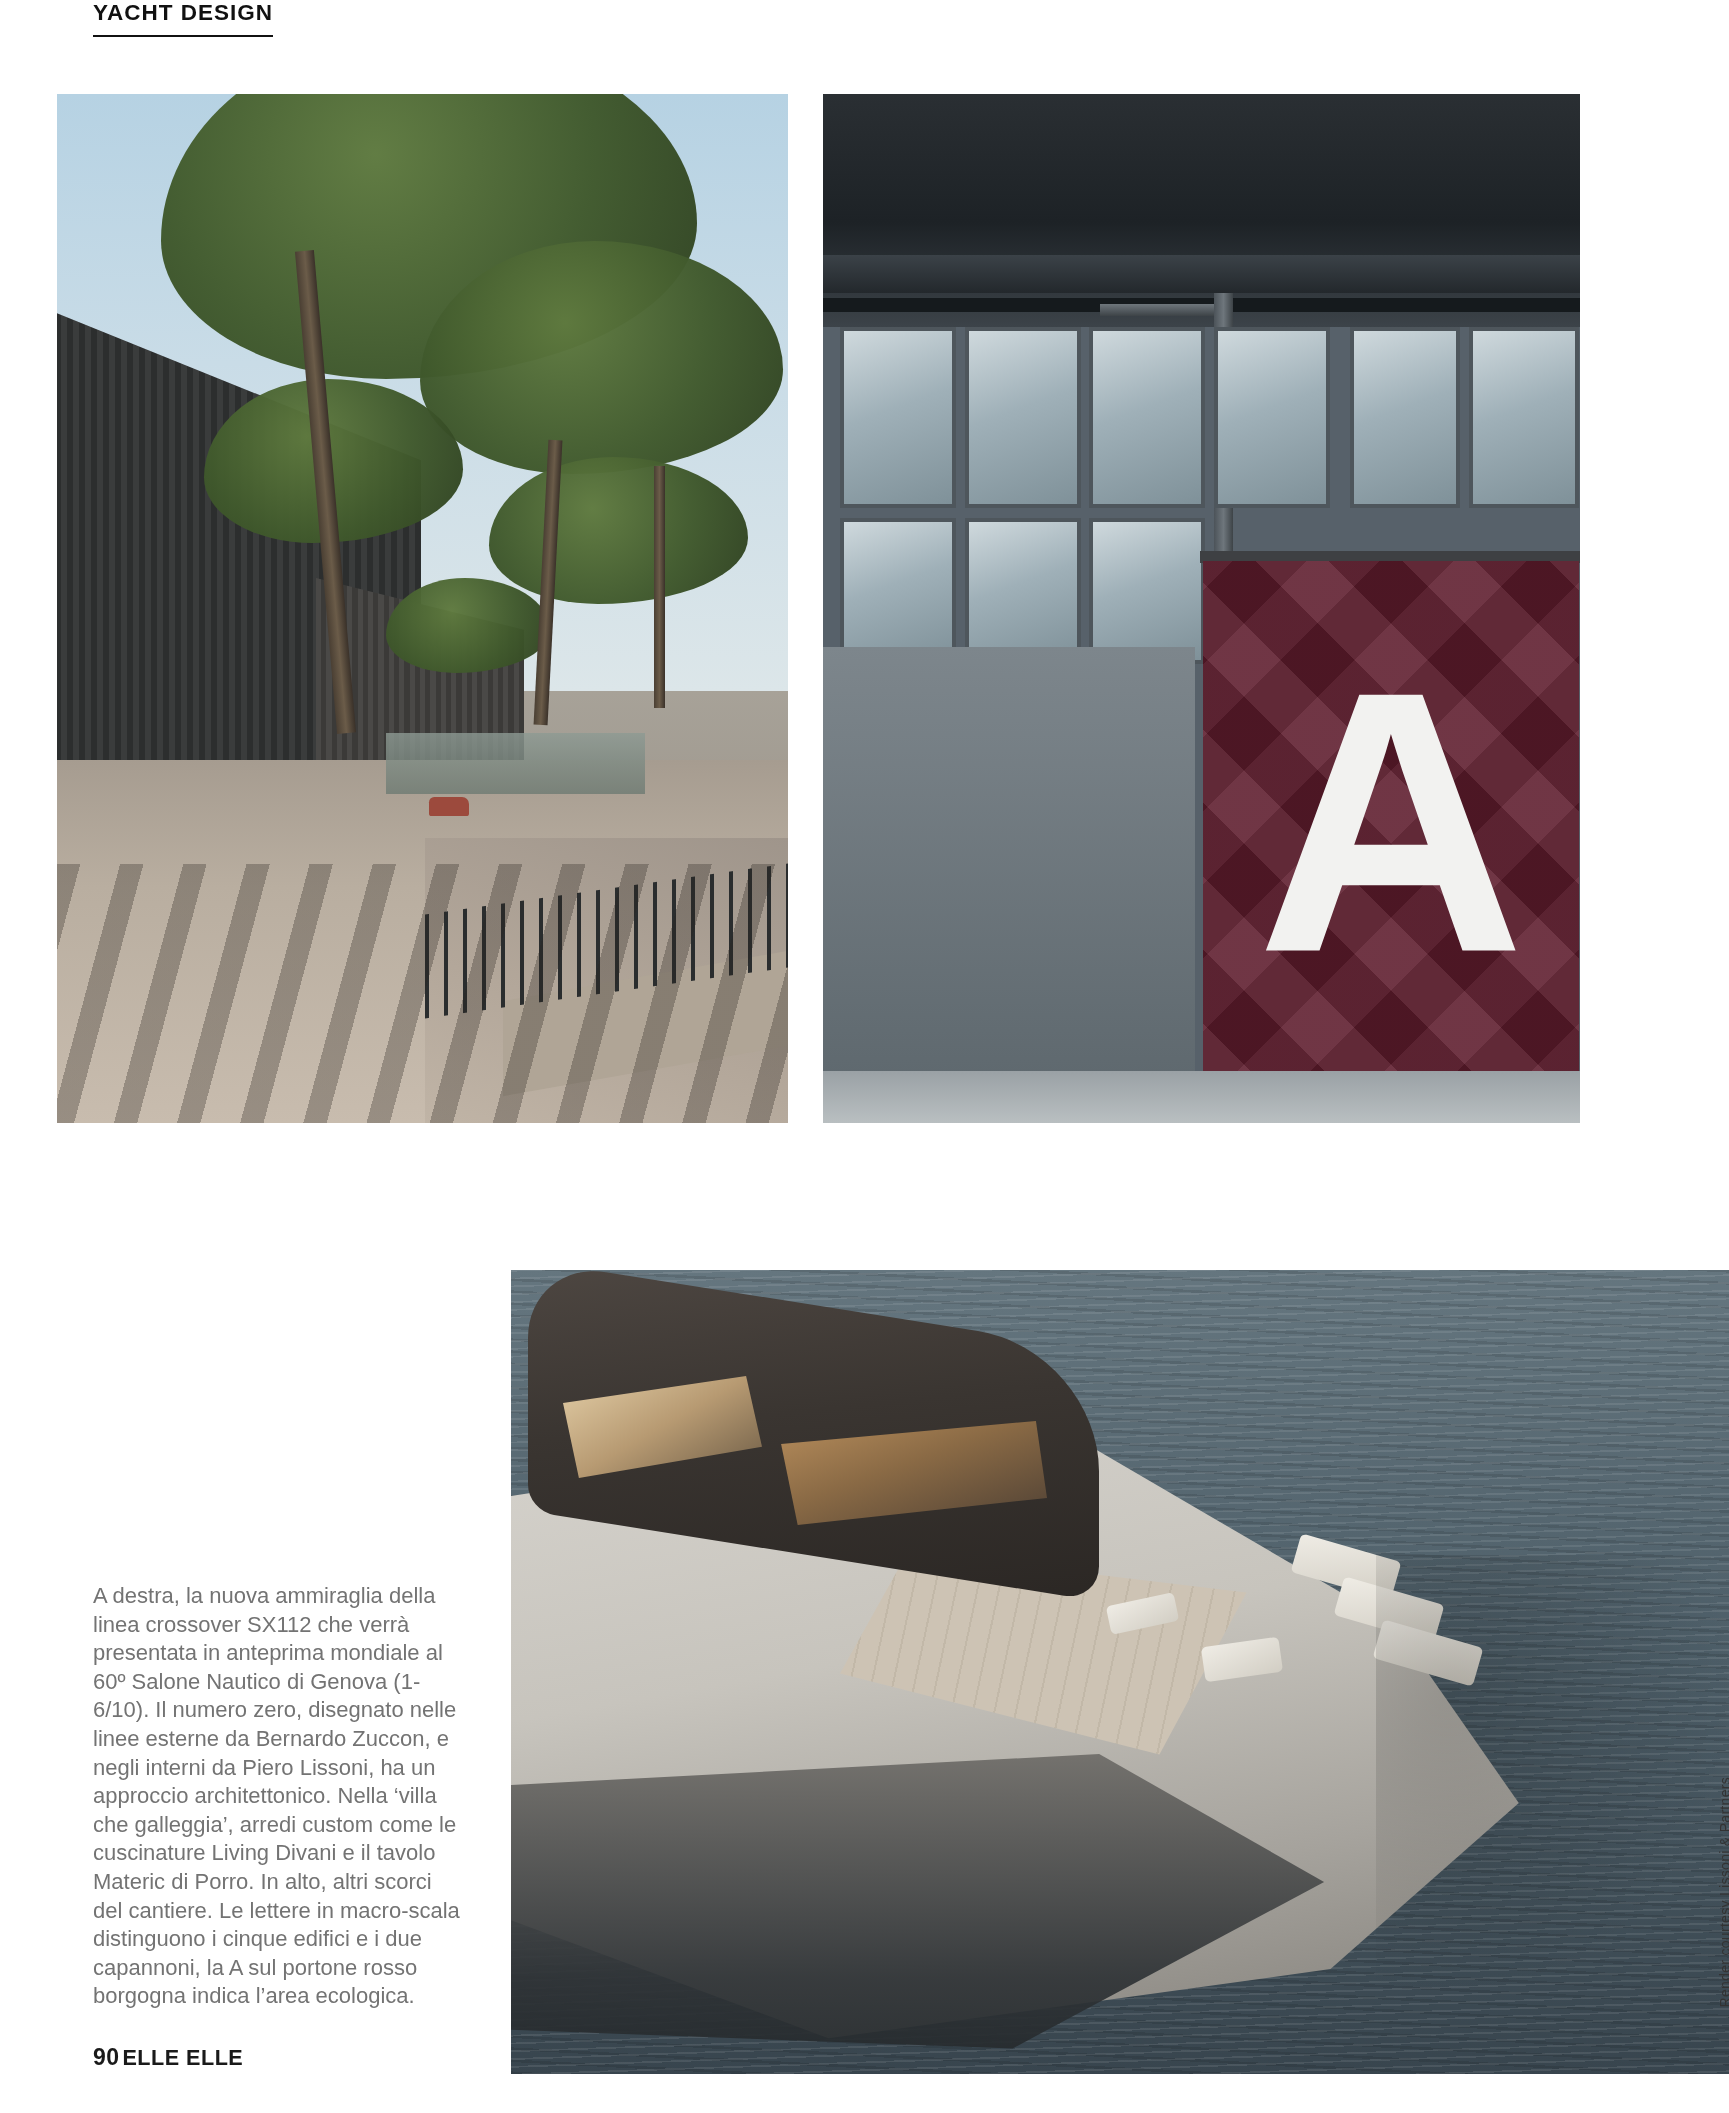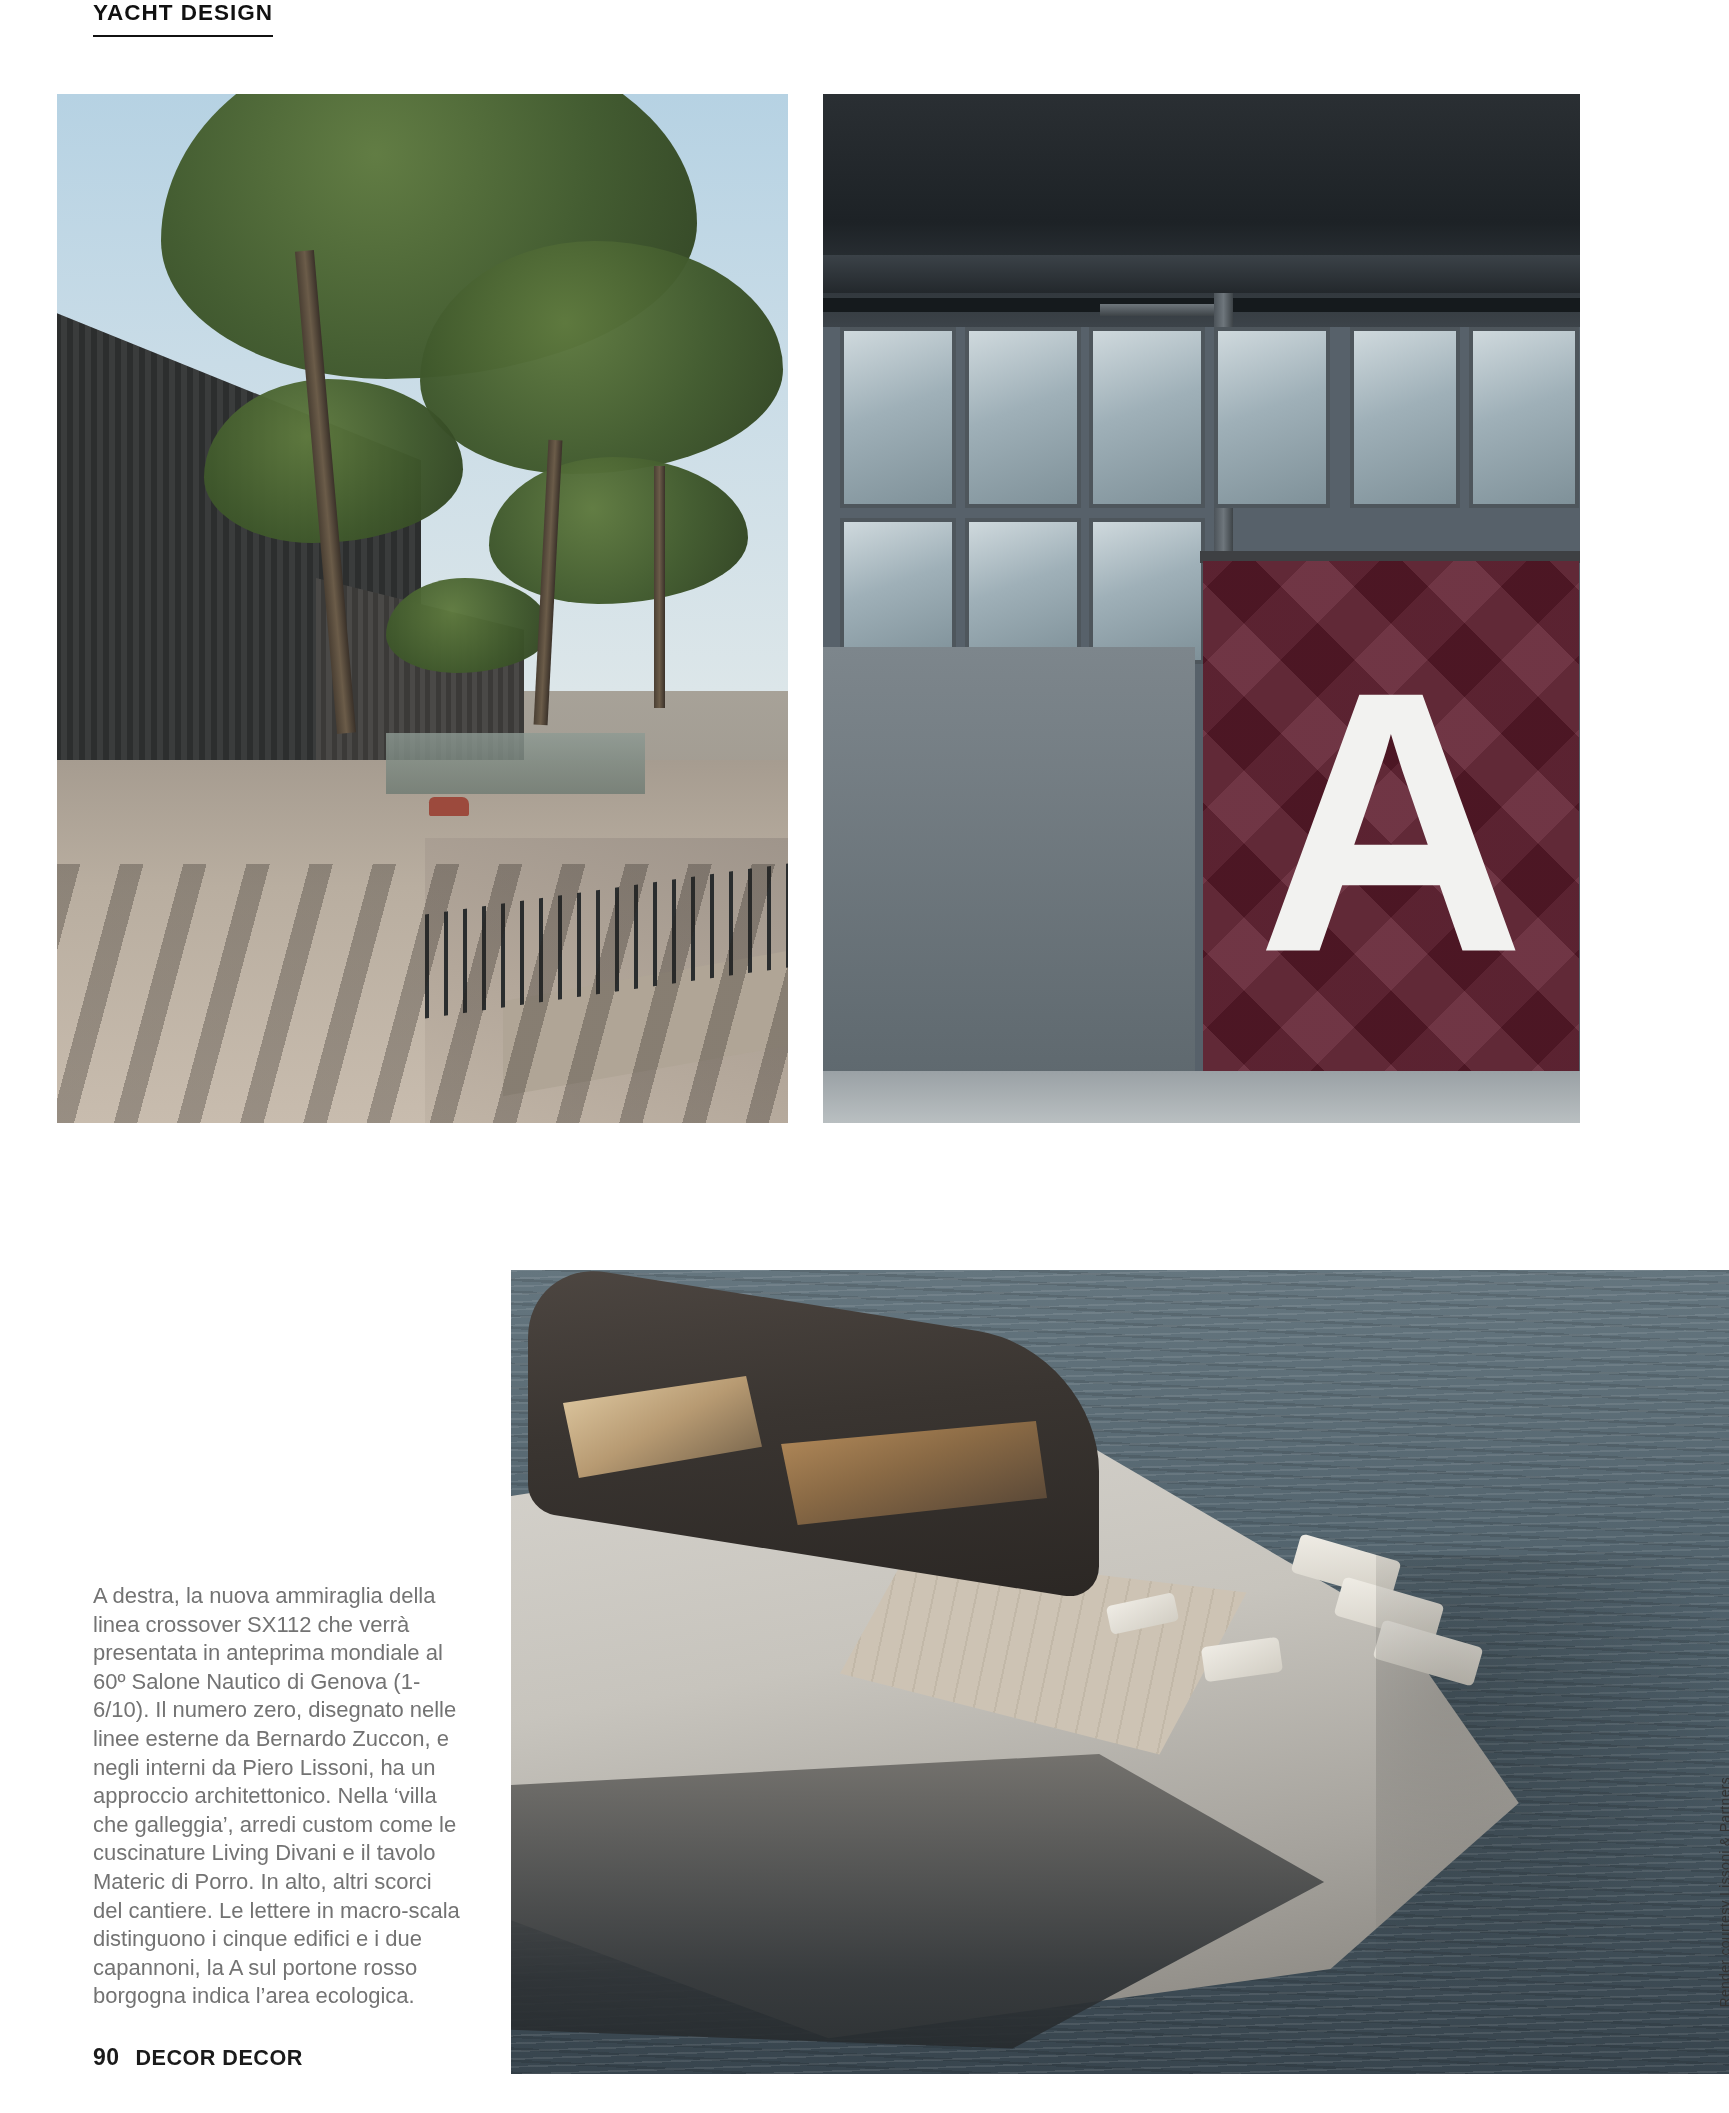--- a/index.html
+++ b/index.html
@@ -252,21 +252,21 @@
     white-space: nowrap;
   }
 
   
   .folio {
     position: absolute;
     left: 93px;
     bottom: 42px;
     display: flex;
     align-items: baseline;
-    gap: 16px;
+    gap: 3px;
     font-weight: 700;
   }
   .folio .page-num { font-size: 23px; letter-spacing: 0.4px; }
   .folio .mag { font-size: 21.6px; letter-spacing: 0.5px; }
 </style>
 </head>
 <body>
 
 <div class="rubric">YACHT DESIGN</div>
 
@@ -338,15 +338,15 @@
   <div class="windshield"></div>
   <div class="bow-shadow"></div>
 </figure>
 
 <div class="caption">A destra, la nuova ammiraglia della linea crossover SX112 che verrà presentata in anteprima mondiale al 60º Salone Nautico di Genova (1-6/10). Il numero zero, disegnato nelle linee esterne da Bernardo Zuccon, e negli interni da Piero Lissoni, ha un approccio architettonico. Nella ‘villa che galleggia’, arredi custom come le cuscinature Living Divani e il tavolo Materic di Porro. In alto, altri scorci del cantiere. Le lettere in macro-scala distinguono i cinque edifici e i due capannoni, la A sul portone rosso borgogna indica l’area ecologica.</div>
 
 <div class="credit">Render courtesy Lissoni &amp; Partners</div>
 
 <div class="folio">
   <span class="page-num">90</span>
-  <span class="mag">DECOR DECOR</span>
+  <span class="mag">ELLE ELLE</span>
 </div>
 
 
 </body></html>

